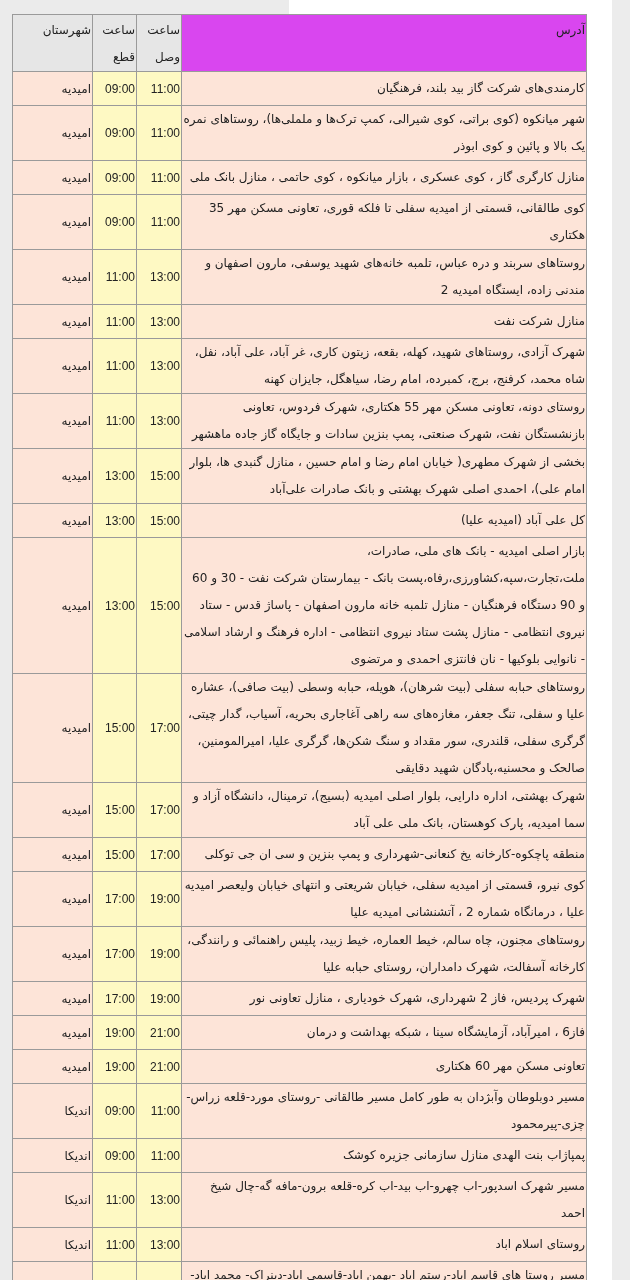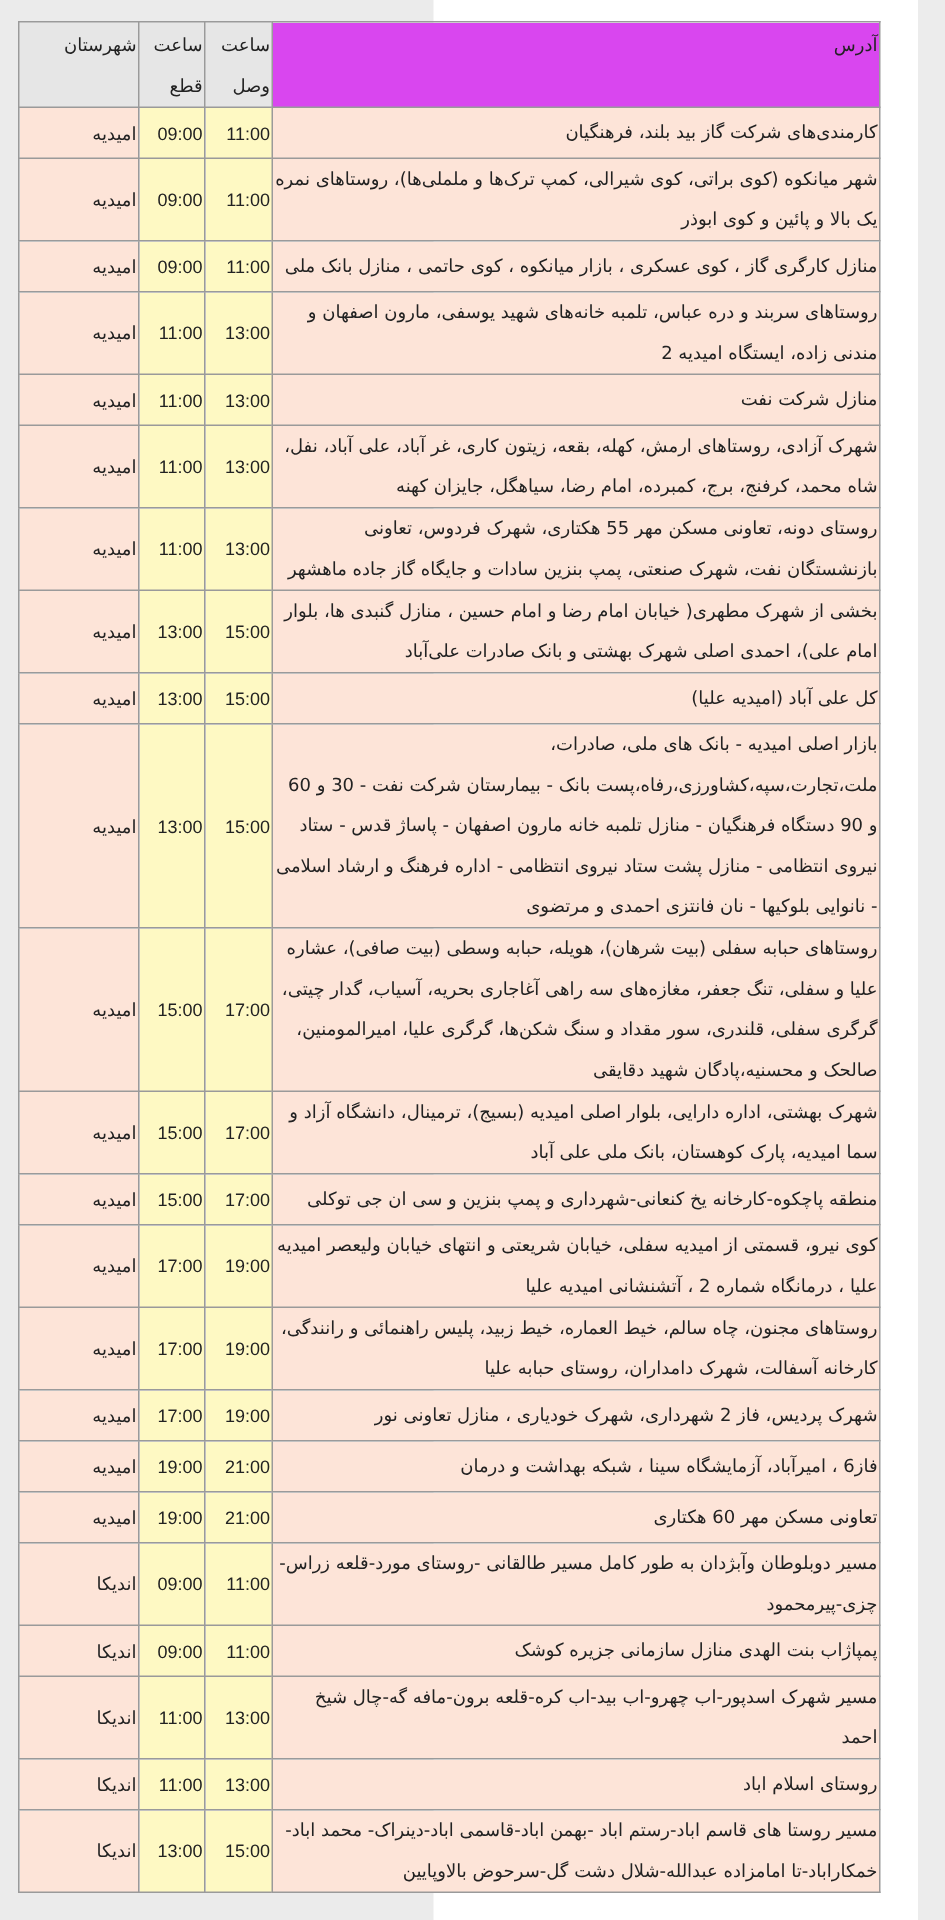--- a/index.html
+++ b/index.html
@@ -104,33 +104,39 @@
         <td class="time">09:00</td>
         <td class="county">امیدیه</td>
       </tr>
       <tr style="height: 34px;">
         <td class="addr">منازل کارگری گاز ، کوی عسکری ، بازار میانکوه ، کوی حاتمی ، منازل بانک ملی</td>
         <td class="time">11:00</td>
         <td class="time">09:00</td>
         <td class="county">امیدیه</td>
       </tr>
       <tr style="height: 34px;">
+        <td class="addr">کوی طالقانی، قسمتی از امیدیه سفلی تا فلکه قوری، تعاونی مسکن مهر 35 هکتاری</td>
+        <td class="time">11:00</td>
+        <td class="time">09:00</td>
+        <td class="county">امیدیه</td>
+      </tr>
+      <tr style="height: 34px;">
         <td class="addr">روستاهای سربند و دره عباس، تلمبه خانه‌های شهید یوسفی، مارون اصفهان و مندنی زاده، ایستگاه امیدیه 2</td>
         <td class="time">13:00</td>
         <td class="time">11:00</td>
         <td class="county">امیدیه</td>
       </tr>
       <tr style="height: 34px;">
         <td class="addr">منازل شرکت نفت</td>
         <td class="time">13:00</td>
         <td class="time">11:00</td>
         <td class="county">امیدیه</td>
       </tr>
       <tr style="height: 34px;">
-        <td class="addr">شهرک آزادی، روستاهای ارمش، کهله، بقعه، زیتون کاری، غر آباد، علی آباد، نفل، شاه محمد، کرفنج، برج، کمبرده، امام رضا، سیاهگل، جایزان کهنه</td>
+        <td class="addr">شهرک آزادی، روستاهای شهید، کهله، بقعه، زیتون کاری، غر آباد، علی آباد، نفل، شاه محمد، کرفنج، برج، کمبرده، امام رضا، سیاهگل، جایزان کهنه</td>
         <td class="time">13:00</td>
         <td class="time">11:00</td>
         <td class="county">امیدیه</td>
       </tr>
       <tr style="height: 34px;">
         <td class="addr">روستای دونه، تعاونی مسکن مهر 55 هکتاری، شهرک فردوس، تعاونی بازنشستگان نفت، شهرک صنعتی، پمپ بنزین سادات و جایگاه گاز جاده ماهشهر</td>
         <td class="time">13:00</td>
         <td class="time">11:00</td>
         <td class="county">امیدیه</td>
       </tr>

